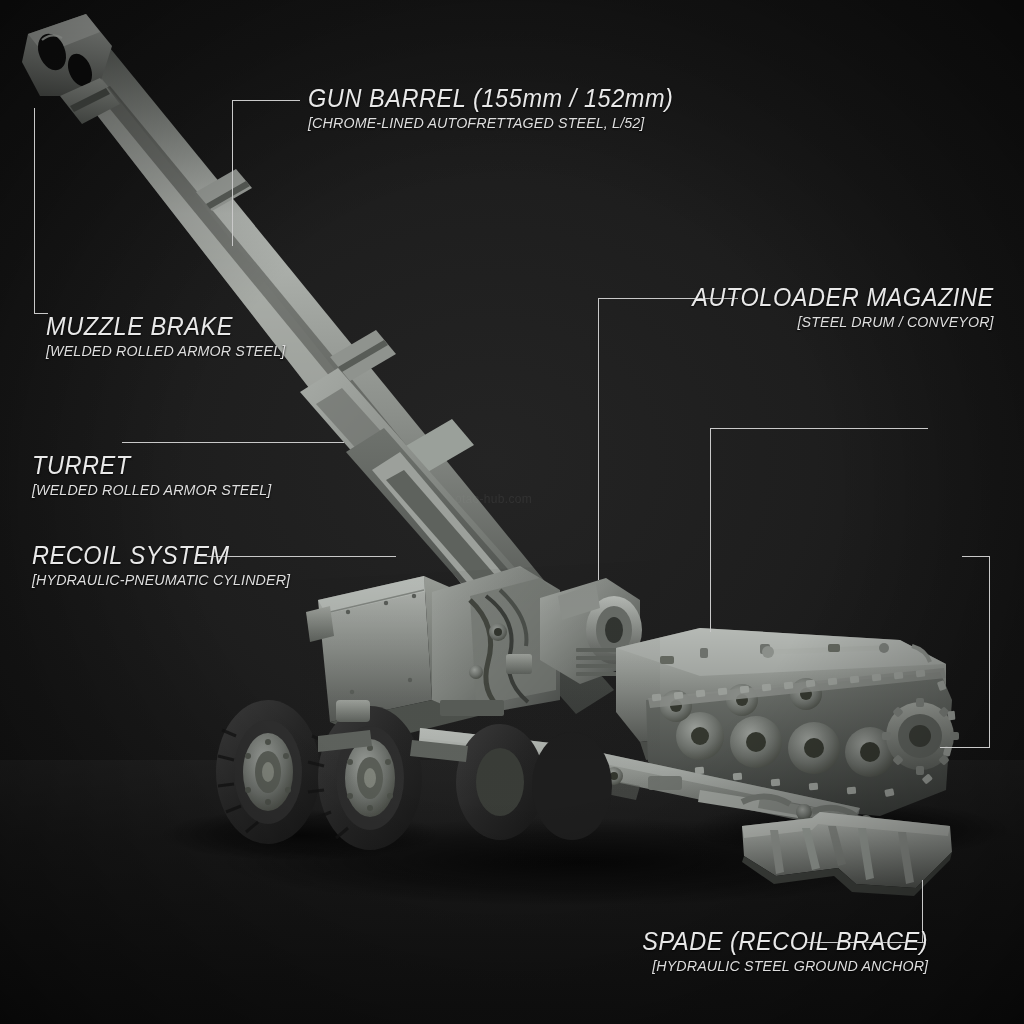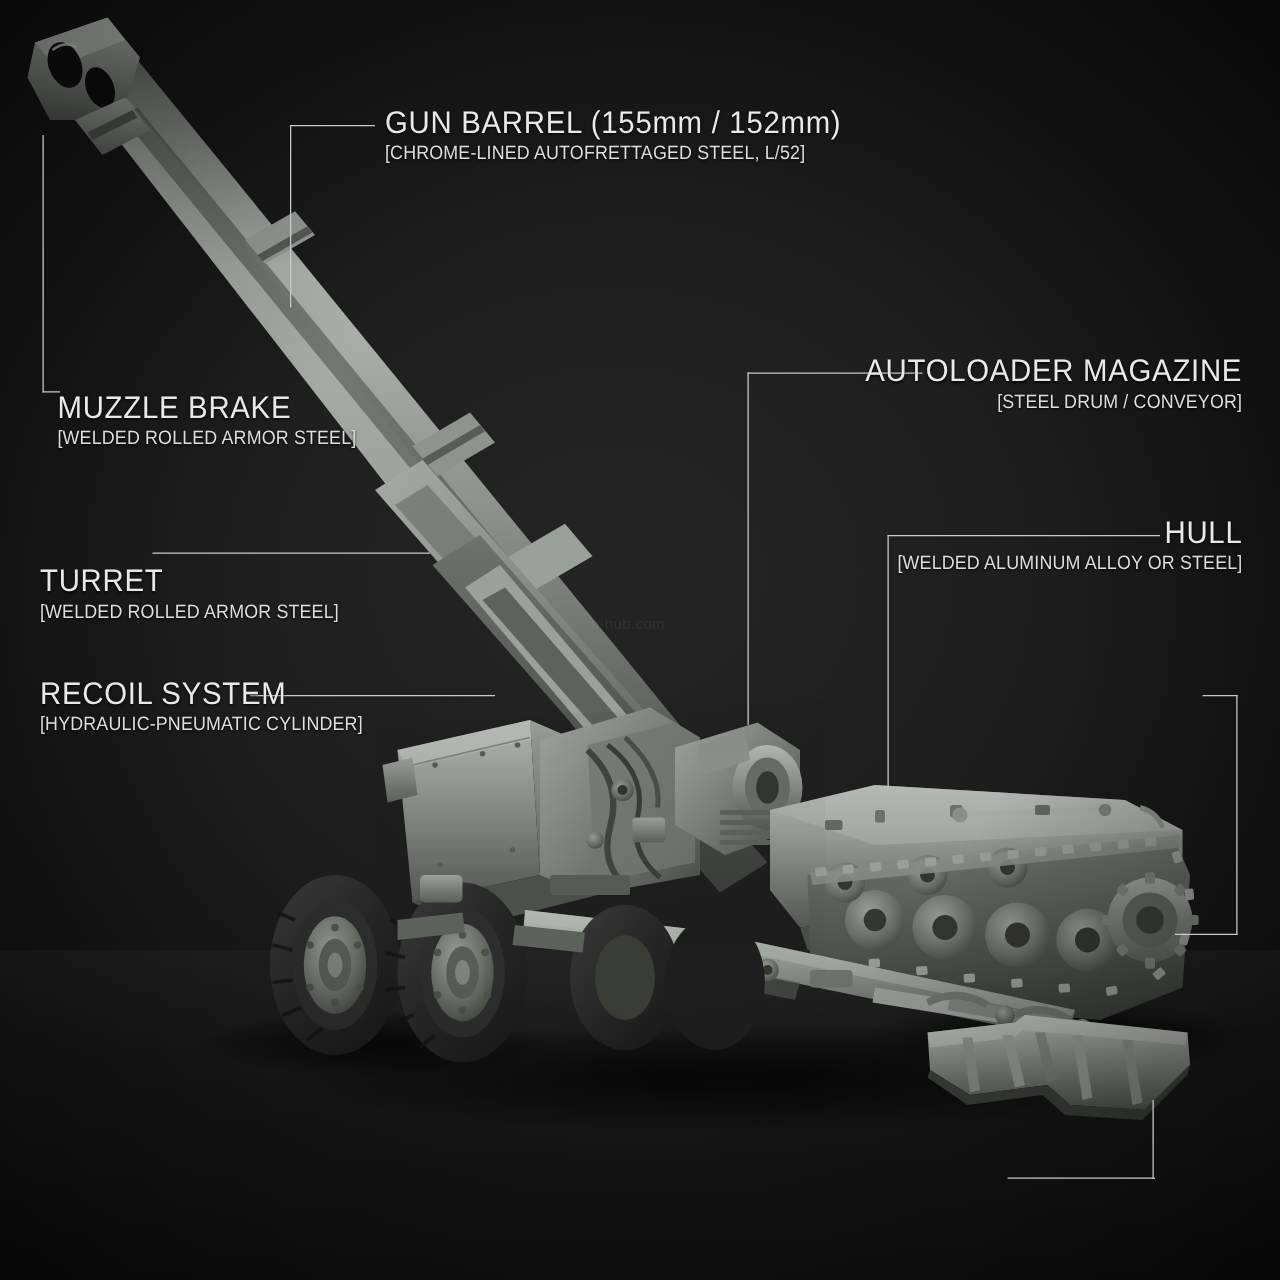--- a/index.html
+++ b/index.html
@@ -11,21 +11,21 @@
   }
   
   .bg-base{position:absolute;inset:0;background:
       radial-gradient(ellipse 70% 60% at 48% 45%, #242424 0%, #1e1e1e 45%, #171717 75%, #131313 100%);}
   .bg-floor{position:absolute;left:0;right:0;top:760px;height:264px;
       background:linear-gradient(180deg,rgba(40,40,40,.55) 0%,rgba(28,28,28,.6) 30%,rgba(18,18,18,.9) 100%);}
   .vignette{position:absolute;inset:0;pointer-events:none;
       background:radial-gradient(ellipse 78% 75% at 50% 48%, rgba(0,0,0,0) 40%, rgba(0,0,0,.45) 85%, rgba(0,0,0,.7) 100%);}
 
   
-  .callout{position:absolute;color:#e9e9e9;}
+  .callout{position:absolute;color:#e9e9e9;font-style:italic;}
   .callout .ttl{
     font-size:25px;letter-spacing:.6px;line-height:1.02;
     font-weight:400;white-space:nowrap;
     transform:scaleX(.94);transform-origin:left center;
     text-shadow:0 1px 2px rgba(0,0,0,.85);
   }
   .callout.r .ttl{transform-origin:right center;}
   .callout .sub{
     font-size:15.5px;letter-spacing:.15px;line-height:1.05;margin-top:3px;
     color:#dedede;white-space:nowrap;
@@ -385,20 +385,20 @@
   <div class="callout" style="left:32px;top:543px;">
     <div class="ttl">RECOIL SYSTEM</div>
     <div class="sub">[HYDRAULIC-PNEUMATIC CYLINDER]</div>
   </div>
 
   <div class="callout r" style="right:30px;top:285px;">
     <div class="ttl">AUTOLOADER MAGAZINE</div>
     <div class="sub">[STEEL DRUM / CONVEYOR]</div>
   </div>
 
-  <div class="callout r" style="right:30px;top:414px;">
-    <div class="ttl">HULL</div>
-    <div class="sub">[WELDED ALUMINUM ALLOY OR STEEL]</div>
-  </div>
-
-
+
+
+  <div class="callout r" style="right:96px;top:929px;">
+    <div class="ttl">SPADE (RECOIL BRACE)</div>
+    <div class="sub">[HYDRAULIC STEEL GROUND ANCHOR]</div>
+  </div>
 
 </div>
 
 </body></html>

